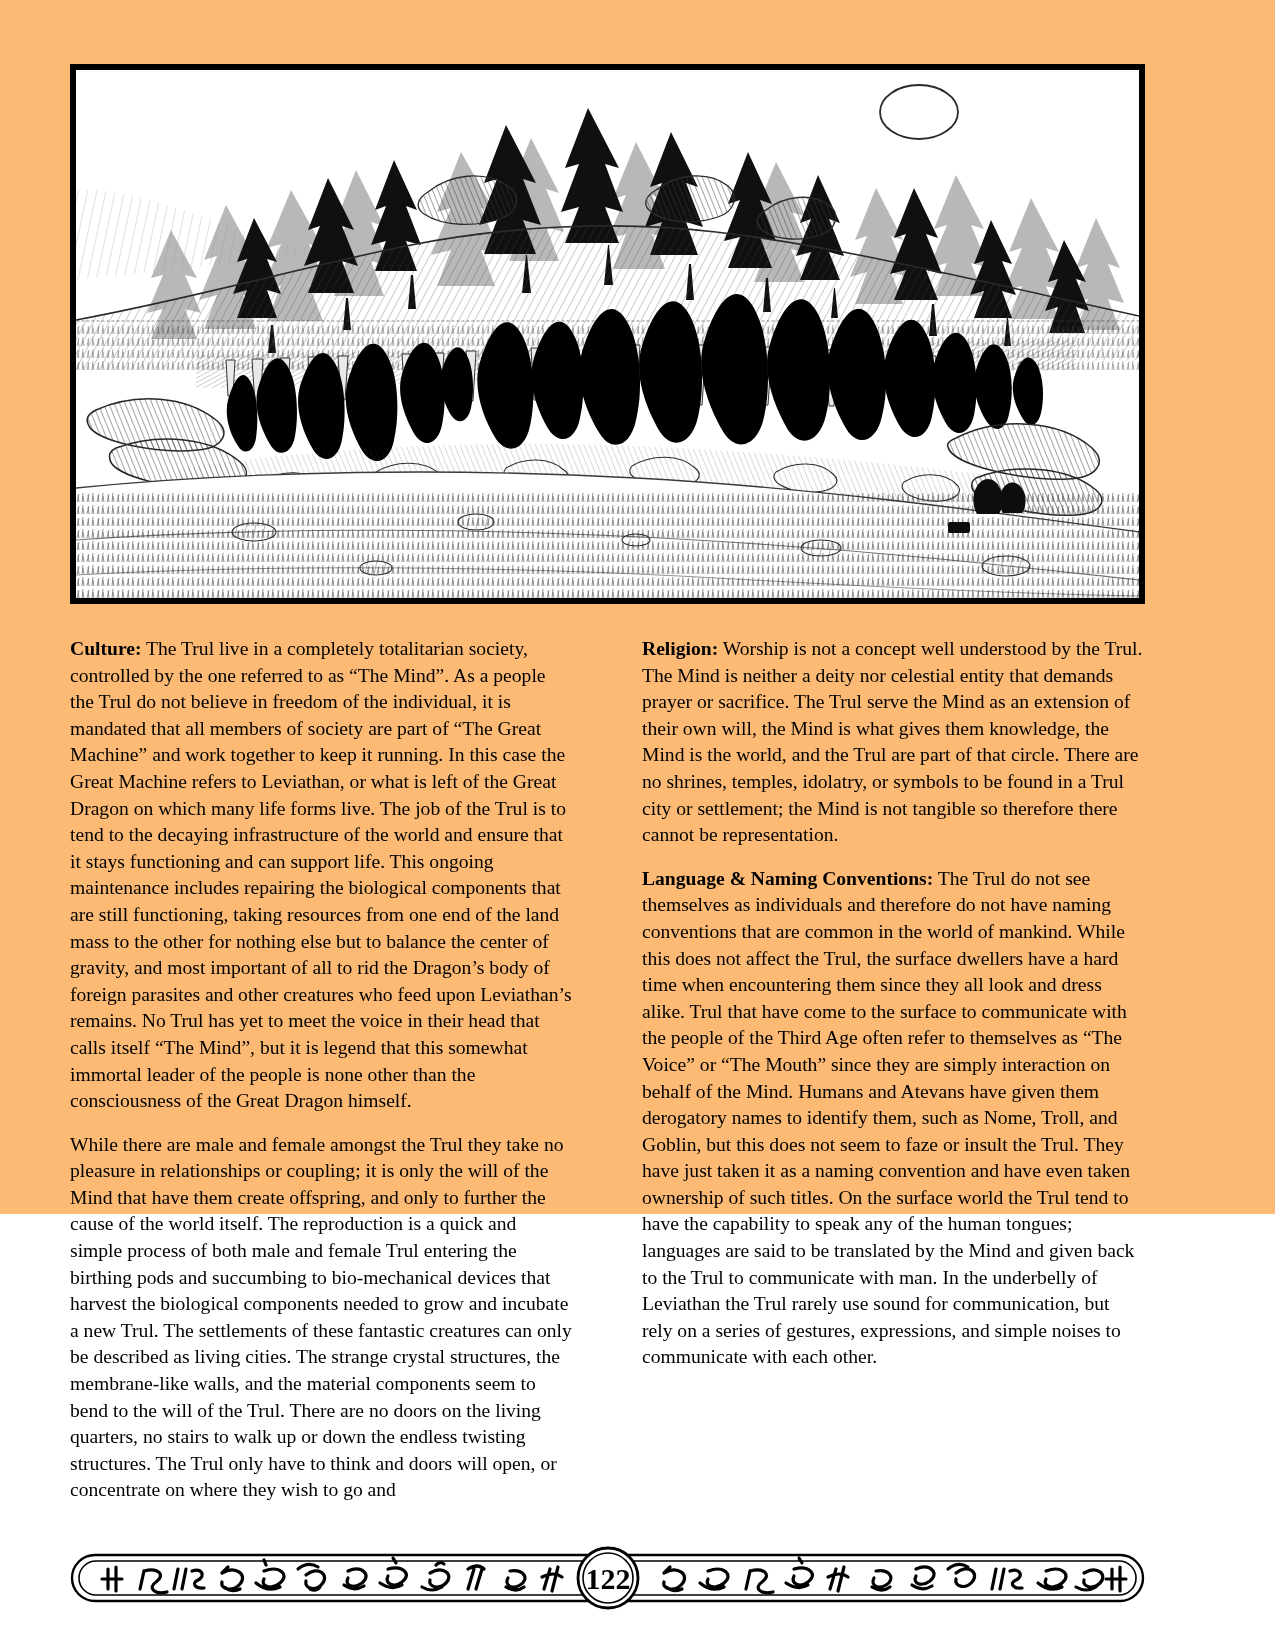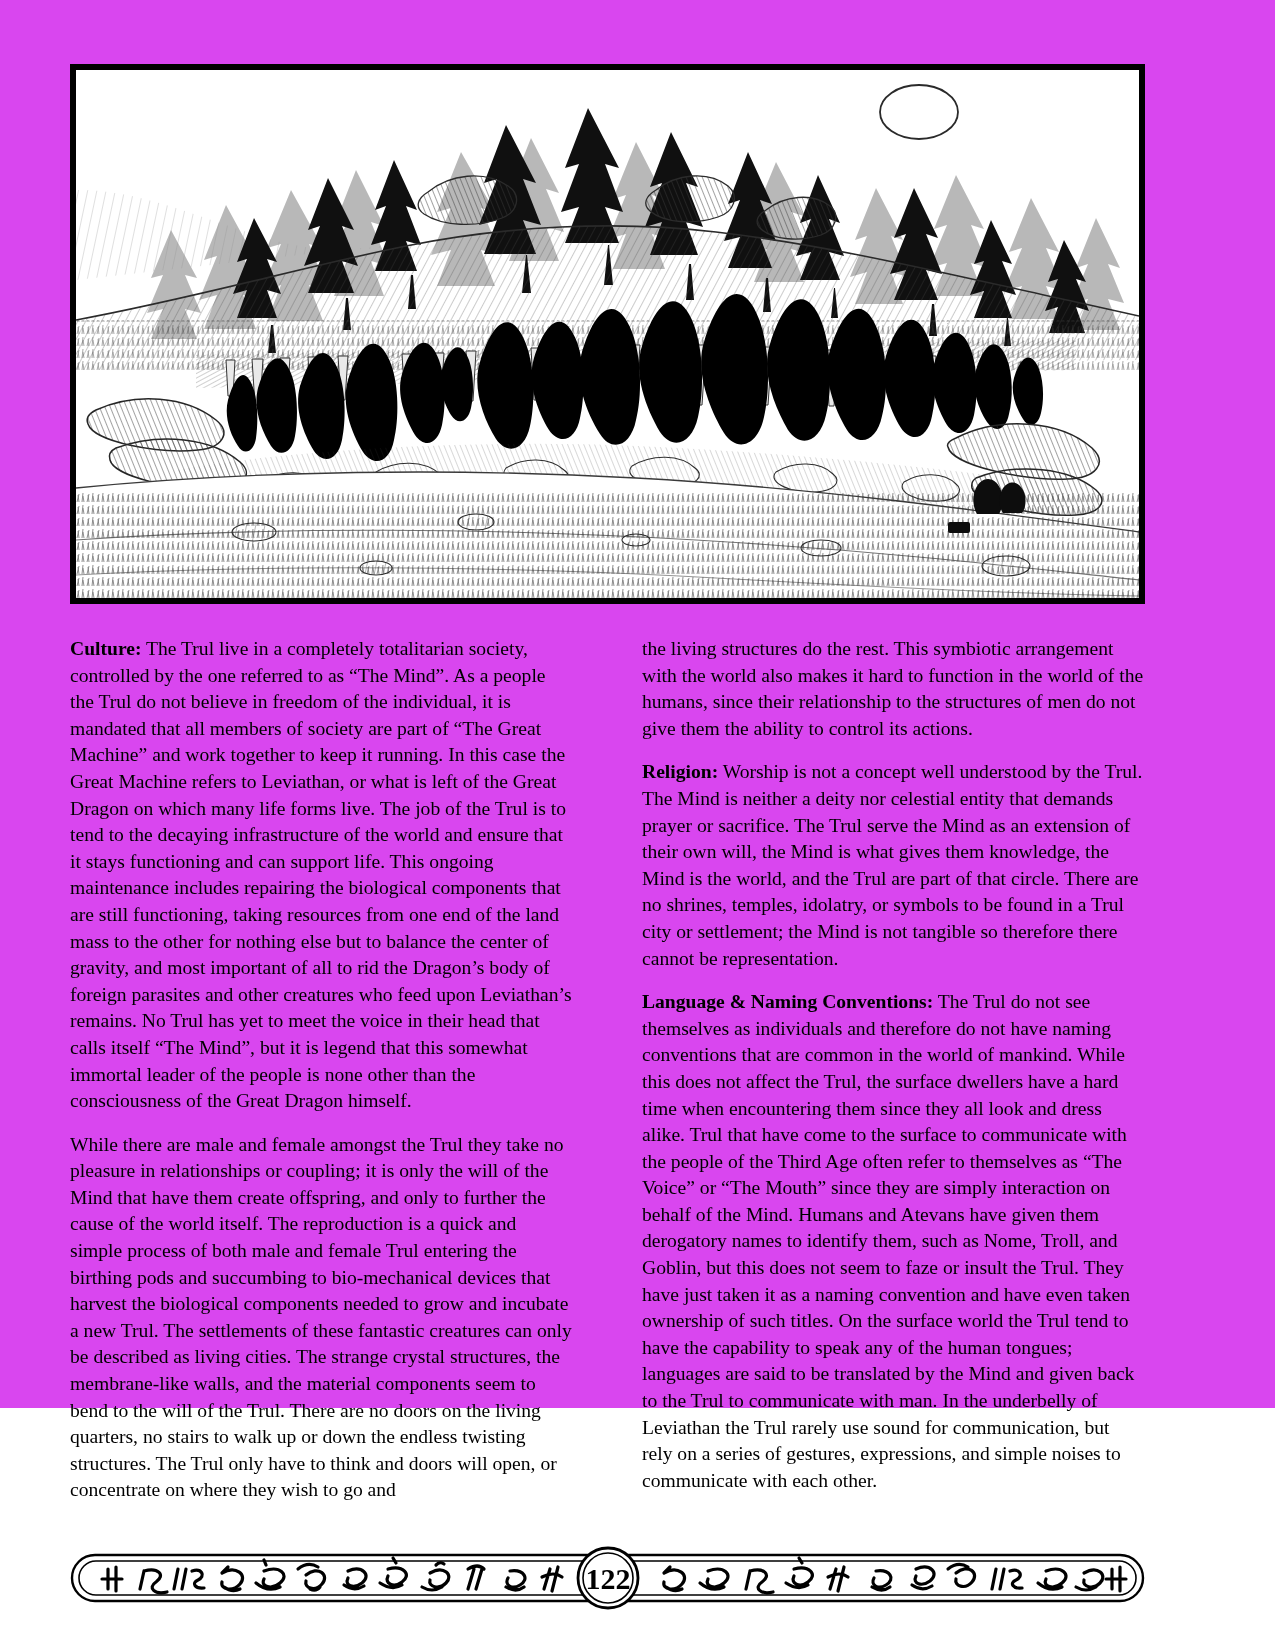--- a/index.html
+++ b/index.html
@@ -14,22 +14,22 @@
     font-family: "Liberation Serif", "DejaVu Serif", serif;
     color: #000000;
     overflow: hidden;
   }
 
   
   .page {
     position: absolute;
     left: 0; top: 0;
     width: 1275px;
-    height: 1408px;
-    background: #d946ef;
+    height: 1214px;
+    background: #fdba74;
   }
 
   
   .illustration {
     position: absolute;
     left: 70px;
     top: 64px;
     width: 1075px;
     height: 540px;
     border: 6px solid #000;
@@ -253,21 +253,20 @@
   </div>
 
   <div class="columns">
 
     <div class="col">
       <p><span class="lead">Culture:</span><span> The Trul live in a completely totalitarian society, controlled by the one referred to as “The Mind”. As a people the Trul do not believe in freedom of the individual, it is mandated that all members of society are part of “The Great Machine” and work together to keep it running. In this case the Great Machine refers to Leviathan, or what is left of the Great Dragon on which many life forms live. The job of the Trul is to tend to the decaying infrastructure of the world and ensure that it stays functioning and can support life. This ongoing maintenance includes repairing the biological components that are still functioning, taking resources from one end of the land mass to the other for nothing else but to balance the center of gravity, and most important of all to rid the Dragon’s body of foreign parasites and other creatures who feed upon Leviathan’s remains. No Trul has yet to meet the voice in their head that calls itself “The Mind”, but it is legend that this somewhat immortal leader of the people is none other than the consciousness of the Great Dragon himself.</span></p>
       <p><span>While there are male and female amongst the Trul they take no pleasure in relationships or coupling; it is only the will of the Mind that have them create offspring, and only to further the cause of the world itself. The reproduction is a quick and simple process of both male and female Trul entering the birthing pods and succumbing to bio-mechanical devices that harvest the biological components needed to grow and incubate a new Trul. The settlements of these fantastic creatures can only be described as living cities. The strange crystal structures, the membrane-like walls, and the material components seem to bend to the will of the Trul. There are no doors on the living quarters, no stairs to walk up or down the endless twisting structures. The Trul only have to think and doors will open, or concentrate on where they wish to go and</span></p>
     </div>
 
     <div class="col">
-      <p><span>the living structures do the rest. This symbiotic arrangement with the world also makes it hard to function in the world of the humans, since their relationship to the structures of men do not give them the ability to control its actions.</span></p>
       <p><span class="lead">Religion:</span><span> Worship is not a concept well understood by the Trul. The Mind is neither a deity nor celestial entity that demands prayer or sacrifice. The Trul serve the Mind as an extension of their own will, the Mind is what gives them knowledge, the Mind is the world, and the Trul are part of that circle. There are no shrines, temples, idolatry, or symbols to be found in a Trul city or settlement; the Mind is not tangible so therefore there cannot be representation.</span></p>
       <p><span class="lead">Language &amp; Naming Conventions:</span><span> The Trul do not see themselves as individuals and therefore do not have naming conventions that are common in the world of mankind. While this does not affect the Trul, the surface dwellers have a hard time when encountering them since they all look and dress alike. Trul that have come to the surface to communicate with the people of the Third Age often refer to themselves as “The Voice” or “The Mouth” since they are simply interaction on behalf of the Mind. Humans and Atevans have given them derogatory names to identify them, such as Nome, Troll, and Goblin, but this does not seem to faze or insult the Trul. They have just taken it as a naming convention and have even taken ownership of such titles. On the surface world the Trul tend to have the capability to speak any of the human tongues; languages are said to be translated by the Mind and given back to the Trul to communicate with man. In the underbelly of Leviathan the Trul rarely use sound for communication, but rely on a series of gestures, expressions, and simple noises to communicate with each other.</span></p>
     </div>
 
   </div>
 
   <div class="footer">
     <svg viewBox="0 0 1075 74" preserveAspectRatio="none">
 
       <rect x="2" y="14" width="1071" height="46" rx="23" ry="23" fill="#fff" stroke="#000" stroke-width="2.4"></rect>

